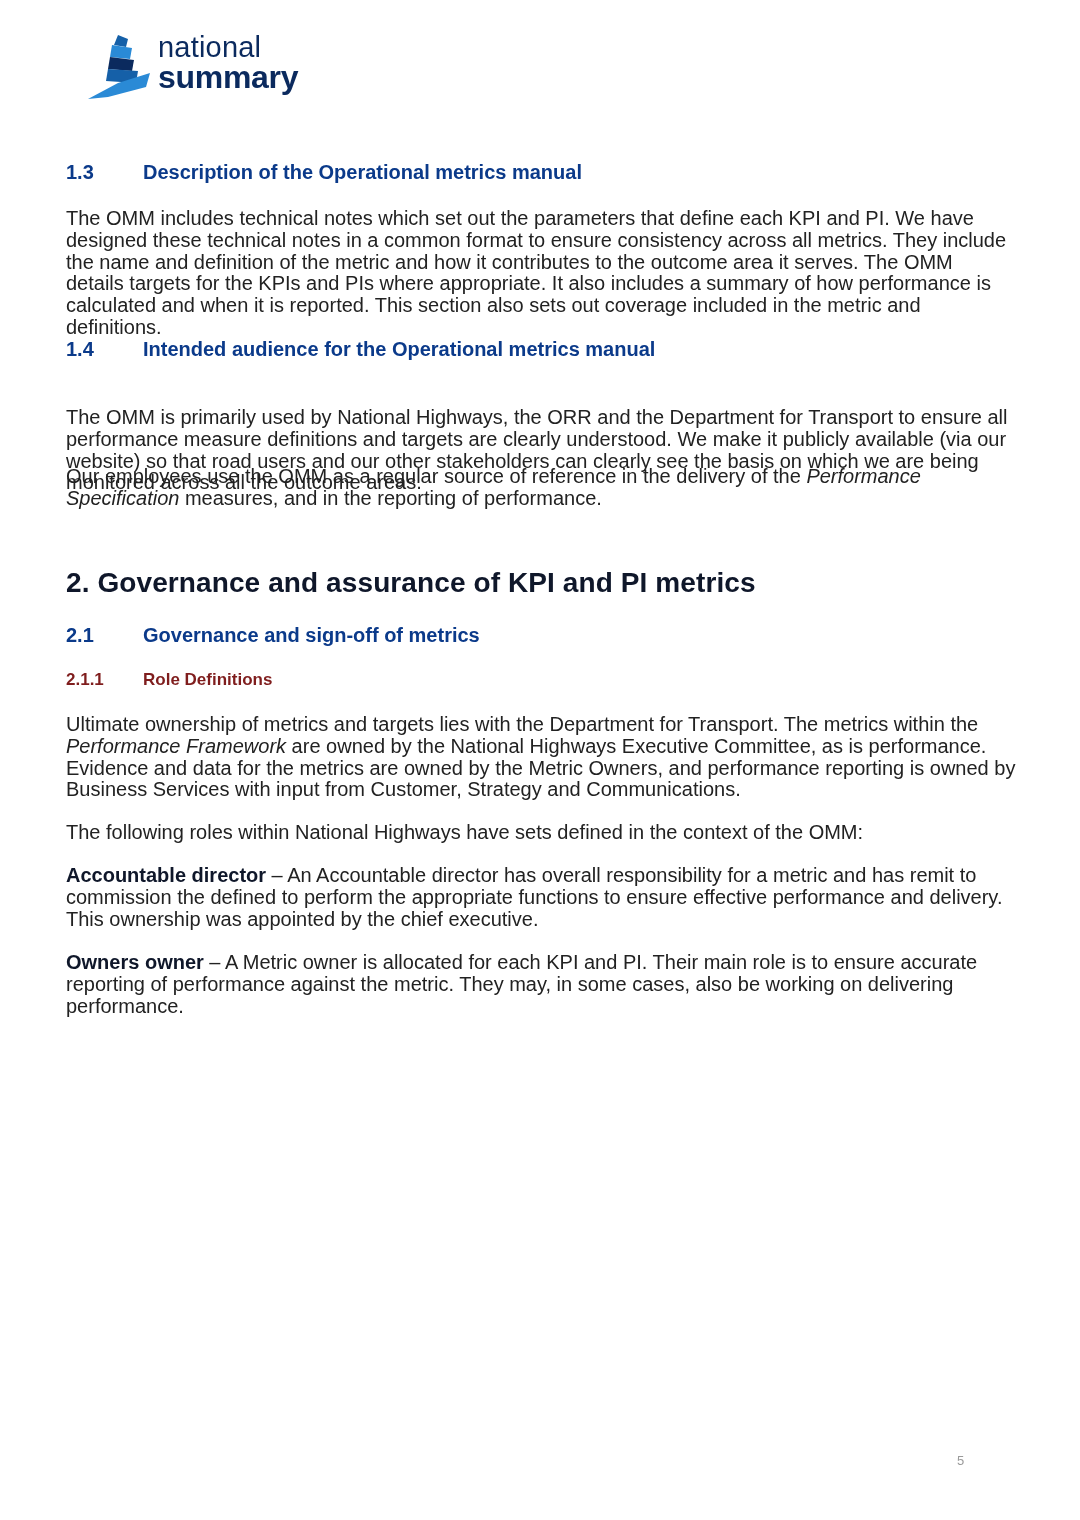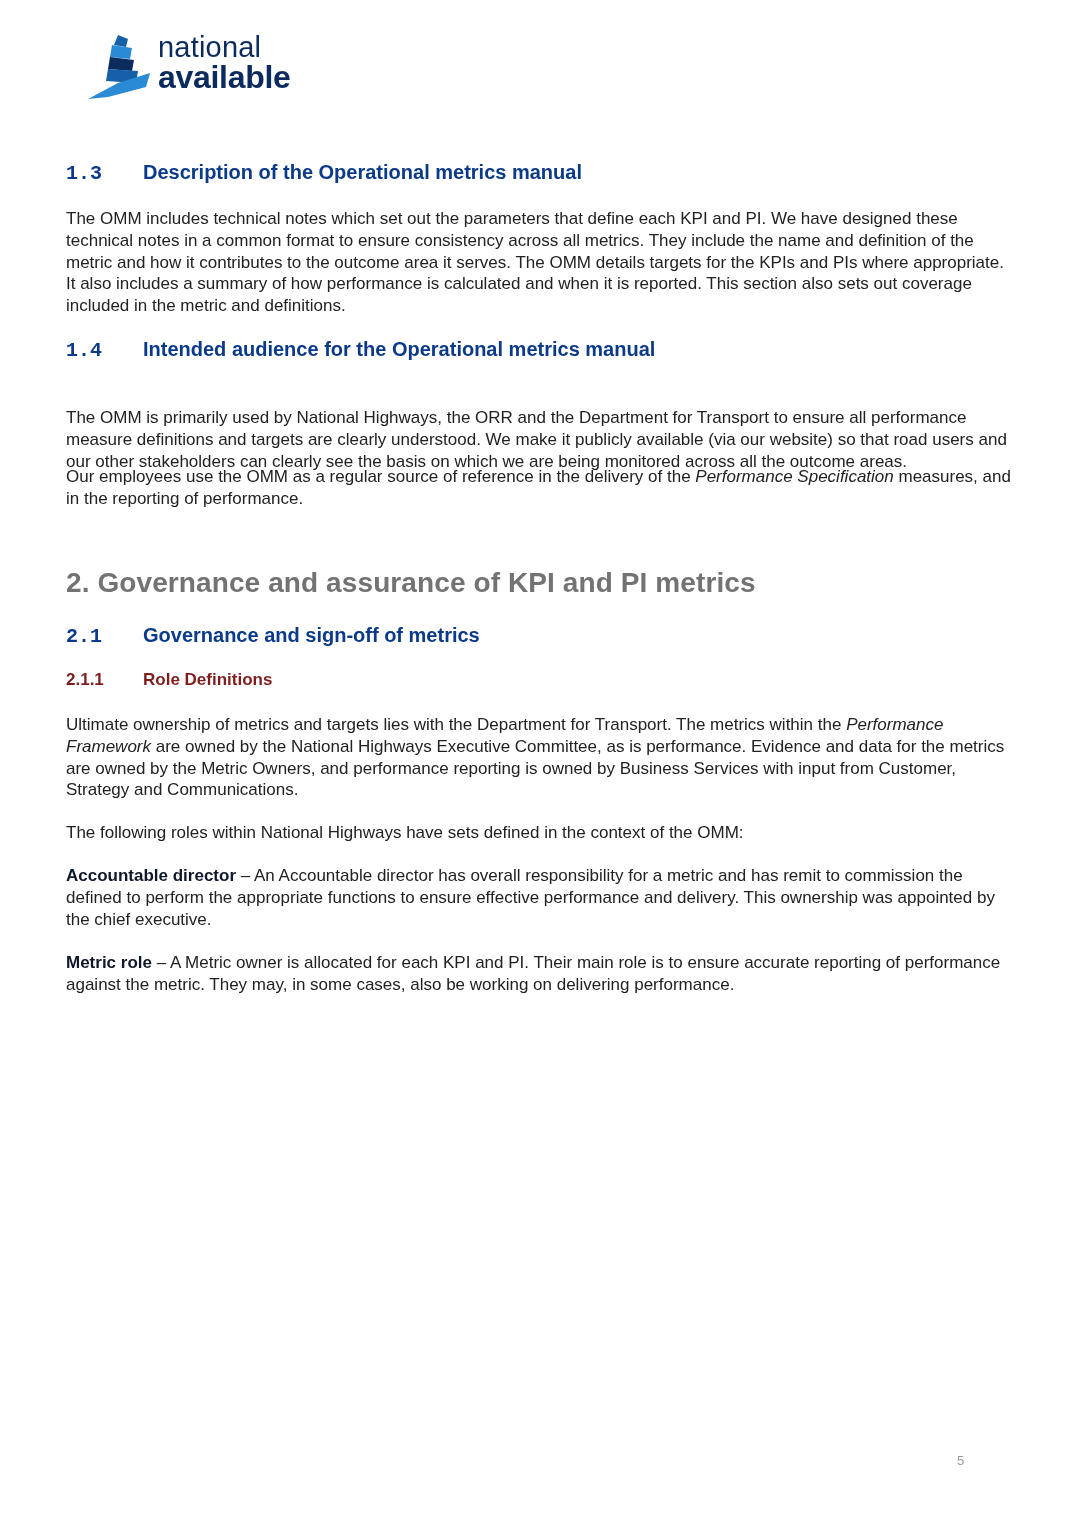--- a/index.html
+++ b/index.html
@@ -7,45 +7,45 @@
       width: 1080px; height: 1520px; position: relative; overflow: hidden;
       font-family: "Liberation Sans", sans-serif; color: #1a1a1a;
     }
     .logo { position: absolute; left: 88px; top: 33px; width: 230px; height: 70px; text-align: right; }
     .logo svg { position: absolute; left: 0; top: 0; }
     .logo-text { position: absolute; left: 70px; top: 0; line-height: 1; color: #0b2a5e; }
     .logo-national { position: absolute; left: 0; top: 0; font-size: 29px; font-weight: normal; letter-spacing: 0.2px; white-space: nowrap; }
     .logo-highways { position: absolute; left: 0; top: 28px; font-size: 32px; font-weight: bold; letter-spacing: -0.3px; white-space: nowrap; }
 
     .h2 { position: absolute; left: 66px; font-size: 20px; font-weight: bold; color: #0b3a8a; white-space: nowrap; }
-    .h2 .num { display: inline-block; width: 77px; font-family: Liberation Mono, monospace; }
-    .h1 { position: absolute; left: 66px; font-size: 28px; font-weight: bold; color: #737373; white-space: nowrap; letter-spacing: 0.1px; }
+    .h2 .num { display: inline-block; width: 77px; }
+    .h1 { position: absolute; left: 66px; font-size: 28px; font-weight: bold; color: #0f172a; white-space: nowrap; letter-spacing: 0.1px; }
     .h3 { position: absolute; left: 66px; font-size: 17px; font-weight: bold; color: #7f1d1d; white-space: nowrap; }
     .h3 .num { display: inline-block; width: 77px; }
 
-    .p { position: absolute; left: 66px; width: 950px; font-size: 17px; line-height: 21.8px; color: #222; }
+    .p { position: absolute; left: 66px; width: 950px; font-size: 20px; line-height: 21.8px; color: #222; }
     .p i { font-style: italic; }
     .p b { font-weight: bold; color: #0f172a; }
 
     .page-number { position: absolute; left: 957px; top: 1453px; font-size: 13px; color: #9a9a9a; }
   </style>
 </head>
 <body>
 
 <div class="logo">
   <svg width="66" height="68" viewBox="0 0 66 68">
     <polygon points="30,2 40,6 38,14 26,12" fill="#1560a8"></polygon>
     <polygon points="24,12 44,15 42,26 22,24" fill="#2a8ad6"></polygon>
     <polygon points="22,24 46,27 44,38 20,36" fill="#0b2a5e"></polygon>
     <polygon points="20,36 50,38 48,50 18,48" fill="#1560a8"></polygon>
     <polygon points="0,66 30,50 62,40 58,54 20,64" fill="#2a8ad6"></polygon>
   </svg>
   <div class="logo-text">
     <div class="logo-national">national</div>
-    <div class="logo-highways">available</div>
+    <div class="logo-highways">summary</div>
   </div>
 </div>
 
 <div class="h2" style="top:161px;">
   <span class="num">1.3</span><span>Description of the Operational metrics manual</span>
 </div>
 <div class="p" style="top:208px;">The OMM includes technical notes which set out the parameters that define each KPI and PI. We have designed these technical notes in a common format to ensure consistency across all metrics. They include the name and definition of the metric and how it contributes to the outcome area it serves. The OMM details targets for the KPIs and PIs where appropriate. It also includes a summary of how performance is calculated and when it is reported. This section also sets out coverage included in the metric and definitions.</div>
 
 <div class="h2" style="top:338px;">
   <span class="num">1.4</span><span>Intended audience for the Operational metrics manual</span>
@@ -62,15 +62,15 @@
 <div class="h3" style="top:670px;">
   <span class="num">2.1.1</span><span>Role Definitions</span>
 </div>
 
 <div class="p" style="top:714px;"><span>Ultimate ownership of metrics and targets lies with the Department for Transport. The metrics within the </span><i>Performance Framework</i><span> are owned by the National Highways Executive Committee, as is performance. Evidence and data for the metrics are owned by the Metric Owners, and performance reporting is owned by Business Services with input from Customer, Strategy and Communications.</span></div>
 
 <div class="p" style="top:822px;">The following roles within National Highways have sets defined in the context of the OMM:</div>
 
 <div class="p" style="top:865px;"><b>Accountable director</b><span> – An Accountable director has overall responsibility for a metric and has remit to commission the defined to perform the appropriate functions to ensure effective performance and delivery. This ownership was appointed by the chief executive.</span></div>
 
-<div class="p" style="top:952px;"><b>Metric role</b><span> – A Metric owner is allocated for each KPI and PI. Their main role is to ensure accurate reporting of performance against the metric. They may, in some cases, also be working on delivering performance.</span></div>
+<div class="p" style="top:952px;"><b>Owners owner</b><span> – A Metric owner is allocated for each KPI and PI. Their main role is to ensure accurate reporting of performance against the metric. They may, in some cases, also be working on delivering performance.</span></div>
 
 <div class="page-number">5</div>
 
 </body></html>

